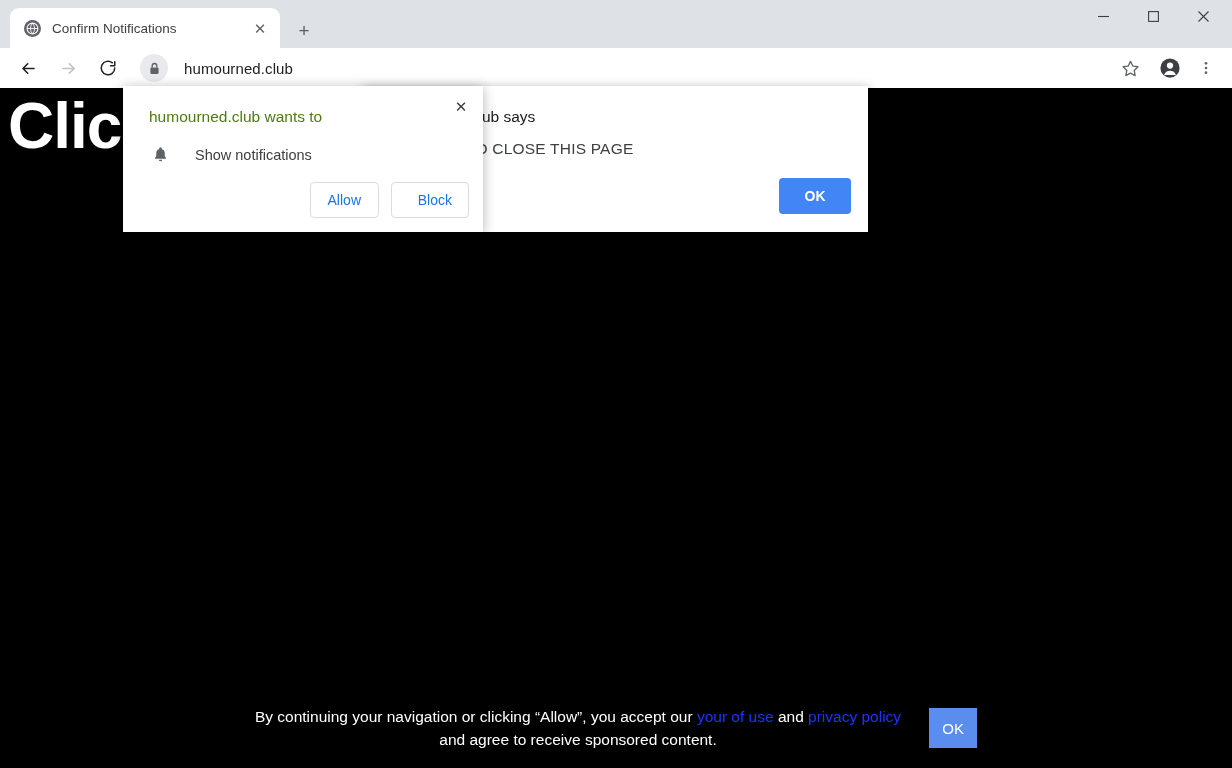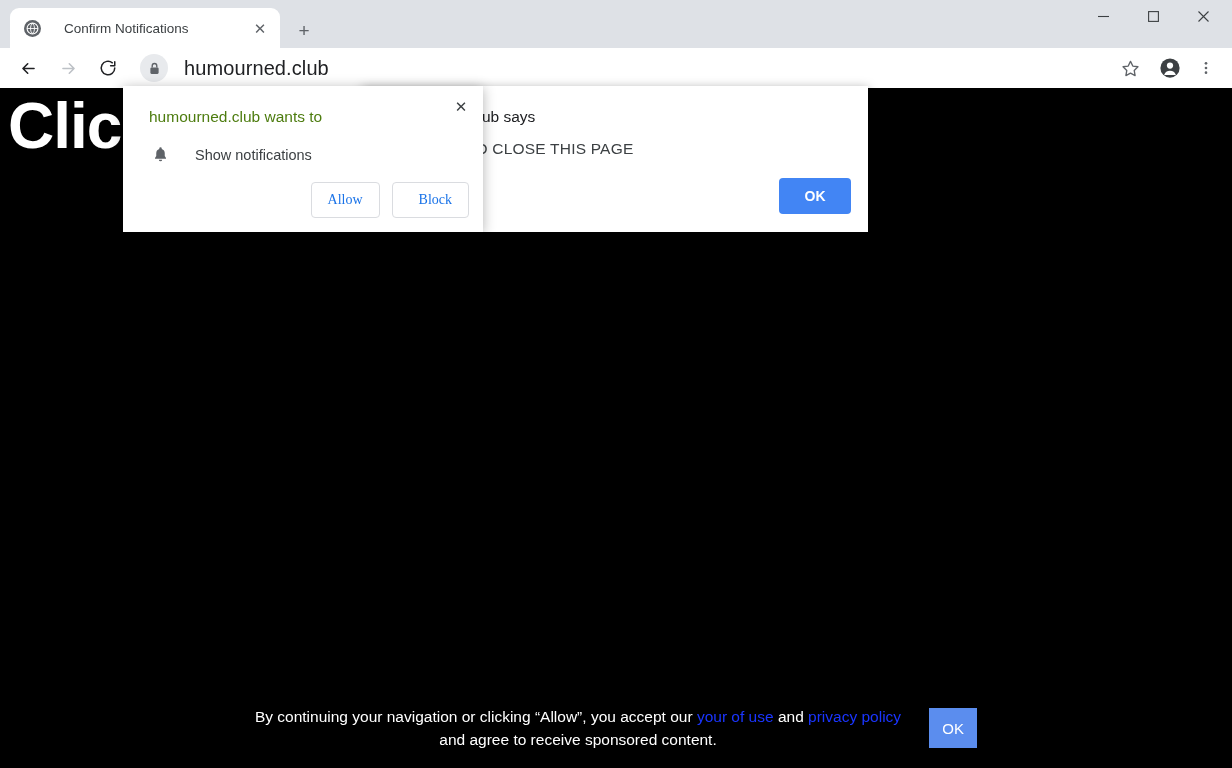--- a/index.html
+++ b/index.html
@@ -14,21 +14,21 @@
   #browser { position:relative; width:1232px; height:768px; background:#dee1e6; }
 
   
   #tabstrip {
     position:absolute; top:0; left:0; width:1232px; height:48px;
     background:#dee1e6;
   }
   #tab {
     position:absolute; left:10px; top:8px; width:270px; height:40px;
     background:#fff; border-radius:9px 9px 0 0;
-    display:flex; align-items:center; padding:0 8px 0 14px;gap:12px;
+    display:flex; align-items:center; padding:0 8px 0 14px;
   }
   #tab .favicon {
     width:17px; height:17px; border-radius:50%;
     background:#5f6368; flex:0 0 auto; position:relative;
     display:flex; align-items:center; justify-content:center;
   }
   #tab .favicon svg { display:block; }
   #tab .tab-title {
     flex:1 1 auto; margin-left:11px; font-size:13.5px; color:#3c4043;
     white-space:nowrap; overflow:hidden; text-overflow:ellipsis;
@@ -71,21 +71,21 @@
   #omnibox {
     flex:1 1 auto; height:30px; margin:0 6px 0 10px;
     background:#fff; display:flex; align-items:center;
   }
   #site-lock {
     width:28px; height:28px; border-radius:50%; background:#e8eaed;
     display:flex; align-items:center; justify-content:center; flex:0 0 auto;
     margin-left:4px; cursor:pointer;
   }
   #url-text {
-    margin-left:16px; font-size:20px; color:#202124; letter-spacing:0.1px;
+    margin-left:16px; font-size:15px; color:#202124; letter-spacing:0.1px;
   }
   .tbicon {
     width:32px; height:32px; border-radius:50%; margin-right:4px;
     display:flex; align-items:center; justify-content:center; cursor:pointer;
     flex:0 0 auto;
   }
   #tb-star { margin-right:8px; }
   #tb-menu { margin-right:10px; }
 
   
@@ -159,21 +159,21 @@
   }
   #perm-row .bell { width:22px; display:flex; justify-content:center; }
   #perm-label { margin-left:24px; font-size:14.5px; color:#3c4043; }
   #perm-actions {
     position:absolute; right:14px; bottom:14px; display:flex;
   }
   .perm-btn {
     height:36px; min-width:69px; padding:0 16px;
     background:#fff; border:1px solid #dadce0; border-radius:4px;
     color:#1a73e8; font-size:14px; cursor:pointer;
-    font-family:Liberation Serif, serif;
+    font-family:Liberation Sans, sans-serif;
   }
   #perm-block { margin-left:12px;padding-left:26px; }
 </style>
 </head>
 <body>
 
 <div id="browser">
 
   <div id="tabstrip">
 

